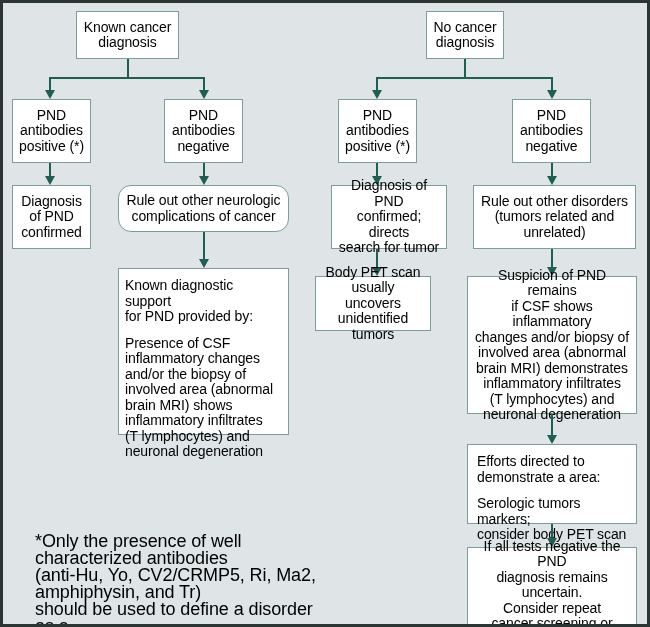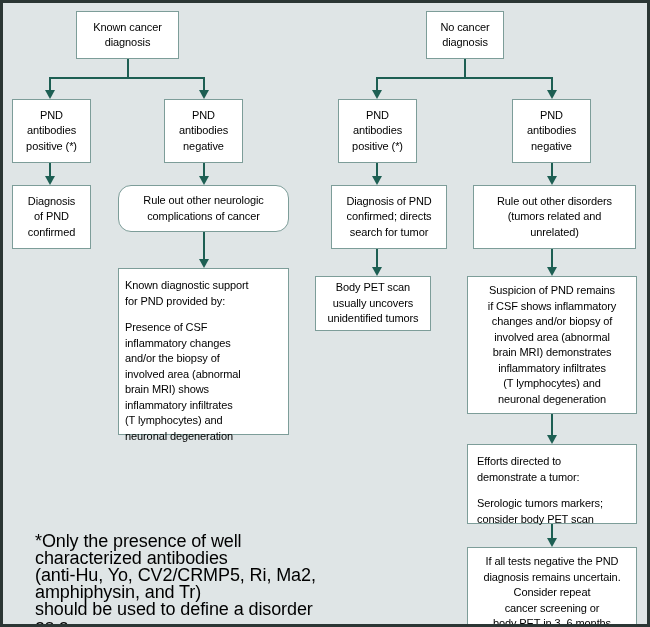--- a/index.html
+++ b/index.html
@@ -16,21 +16,21 @@
     border:3px solid #2b3634;
     background:#dfe5e6;
     overflow:hidden;
   }
   .box{
     position:absolute;
     box-sizing:border-box;
     background:#ffffff;
     border:1.5px solid #7d9d99;
     color:#000;
-    font-size:11px;
+    font-size:14px;
     line-height:15.5px;
     display:flex;
     flex-direction:column;
     justify-content:center;
     padding:1px 6px;
     letter-spacing:-0.1px;
   }
   .box.c{text-align:center;align-items:center;}
   .box.l{text-align:left;align-items:stretch;}
   .box p{margin:0;}
@@ -159,21 +159,21 @@
 brain MRI) demonstrates
 inflammatory infiltrates
 (T lymphocytes) and
 neuronal degeneration</div>
 
   <div class="vline" style="left:548px;top:411px;height:22px;"></div>
   <div class="arrow" style="left:543.5px;top:432px;"></div>
 
   <div class="box l" style="left:464px;top:441px;width:170px;height:80px;justify-content:flex-start;padding-top:9px;padding-left:9px;">
     <p style="white-space:pre-line;">Efforts directed to
-demonstrate a tumor:</p>
+demonstrate a area:</p>
     <p style="white-space:pre-line;">Serologic tumors markers;
 consider body PET scan</p>
   </div>
 
   <div class="vline" style="left:548px;top:521px;height:15px;"></div>
   <div class="arrow" style="left:543.5px;top:535px;"></div>
 
   <div class="box c" style="left: 464px; top: 544px; width: 170px; height: 92px; white-space: pre-line;">If all tests negative the PND
 diagnosis remains uncertain.
 Consider repeat

